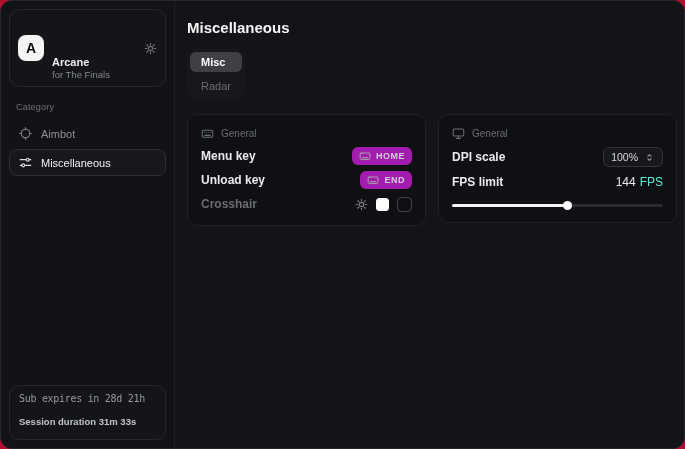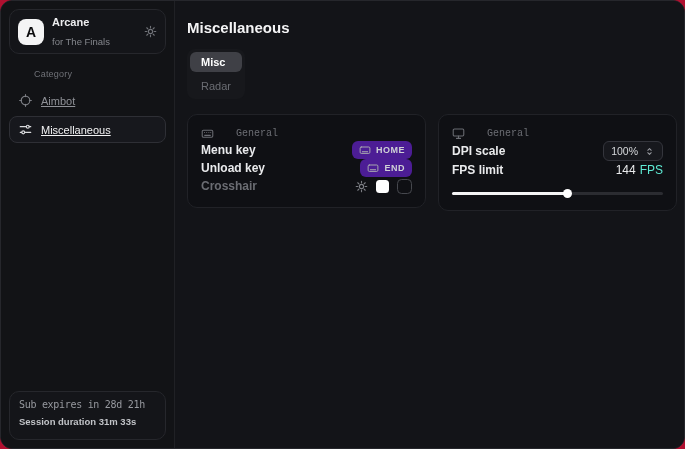--- a/index.html
+++ b/index.html
@@ -15,71 +15,71 @@
     display:flex; flex-direction:column; padding:8px;
   }
   .brand-card {
     border:1px solid #26272c; border-radius:10px; padding:6px 8px;
     display:flex; align-items:center; gap:8px; background:#141519;
   }
   .logo {
     width:26px; height:26px; border-radius:8px; background:#f4f4f5; color:#0b0b0d;
     font-weight:bold; font-size:14px; display:grid; place-items:center; flex:0 0 26px;
   }
-  .brand-text { display:flex; flex-direction:column; gap:8px; }
+  .brand-text { display:flex; flex-direction:column; gap:1px;margin-top:40px; }
   .brand-name { font-size:11px; font-weight:700; color:#ededef; }
   .brand-sub { font-size:9.5px; color:#85878d; }
   .brand-gear { margin-left:auto; color:#6f7177; display:flex; cursor:pointer; }
   .category {
-    margin:15px 25px 7px; font-size:9px; color:#6f7177; letter-spacing:.2px;
+    margin:15px 7px 7px; font-size:9px; color:#6f7177; letter-spacing:.2px;
   }
   .nav { display:flex; flex-direction:column; }
   .nav-item {
     height:27px; display:flex; align-items:center; gap:9px; padding:0 9px;
     margin:1px 0; border-radius:8px; border:1px solid transparent;
-    font-size:11px; color:#8f9197; cursor:pointer;text-decoration:underline;
+    font-size:11px; color:#8f9197; cursor:pointer;
   }
   .nav-item .nicon { display:flex; color:#7c7e84; }
   .nav-item.active { color:#f2f2f3; background:#17181d; border-color:#2e2f35; }
   .nav-item.active .nicon { color:#d9dadd; }
   .side-spacer { flex:1; }
   .footer-card {
     border:1px solid #26272c; border-radius:10px; padding:7px 9px 12px; background:#141519;
   }
   .sub-line {
     font-family:"DejaVu Sans Mono", monospace; font-size:10px; color:#97999f; letter-spacing:-.3px;
   }
-  .sess-line { font-size:9.5px; color:#c2c4c8; margin-top:6px; font-weight:600; }
+  .sess-line { font-size:9.5px; color:#c2c4c8; margin-top:12px; font-weight:600; }
   
   .main { flex:1; padding:14px 12px; background:#131418; }
   .page-title { font-size:15px; font-weight:700; color:#f4f4f5; margin:4px 0 13px; }
   .tablist {
     display:inline-flex; gap:4px; background:#17181c; border-radius:8px; padding:3px;flex-direction:column;
   }
   .tab {
     padding:4px 11px; font-size:11px; border-radius:6px; color:#6b6d73; cursor:pointer;
   }
   .tab.active { background:#3f4046; color:#ffffff; font-weight:600; }
   .cards-row { display:flex; gap:12px; margin-top:15px; align-items:flex-start; }
   .card {
     width:239px; background:#0f1014; border:1px solid #212227; border-radius:10px;
     padding:10px 13px 12px;
   }
   .card-head {
-    display:flex; align-items:center; gap:22px; color:#6b6d73;
-    font-family:Liberation Mono, monospace; font-size:10px; height:16px;
+    display:flex; align-items:center; gap:7px; color:#6b6d73;
+    font-family:Liberation Sans, sans-serif; font-size:10px; height:16px;
   }
   .row {
     display:flex; align-items:center; justify-content:space-between;
-    min-height:18px;
+    margin-top:6px; min-height:18px;
   }
   .row-label { font-size:12px; font-weight:600; color:#e9eaec; }
   .row-label.muted { color:#6b6d73; }
   .key-badge {
-    display:flex; align-items:center; gap:5px; background:#4c1d95; border-radius:6px;
+    display:flex; align-items:center; gap:5px; background:#a21caf; border-radius:6px;
     padding:3px 7px; font-size:9px; font-weight:700; letter-spacing:.5px; color:#cfd1d5;
     cursor:pointer;
   }
   .key-badge .kicon { display:flex; color:#a9abb0; }
   .cross-controls { display:flex; align-items:center; gap:8px; }
   .mini-gear { display:flex; color:#7a7c82; cursor:pointer; }
   .swatch { width:13px; height:13px; border-radius:3.5px; background:#ffffff; cursor:pointer; }
   .checkbox {
     width:15px; height:15px; border:1.5px solid #46484e; border-radius:4.5px;
     background:transparent; cursor:pointer;

